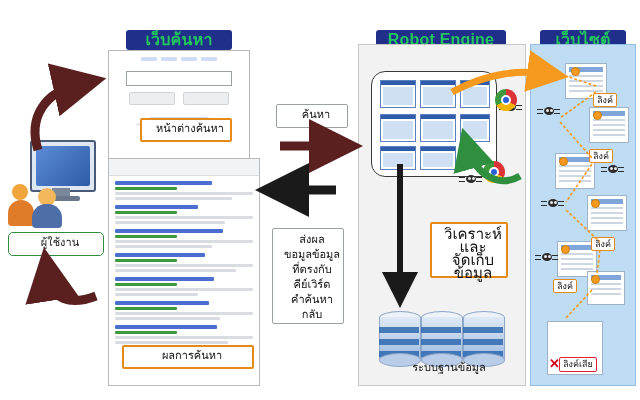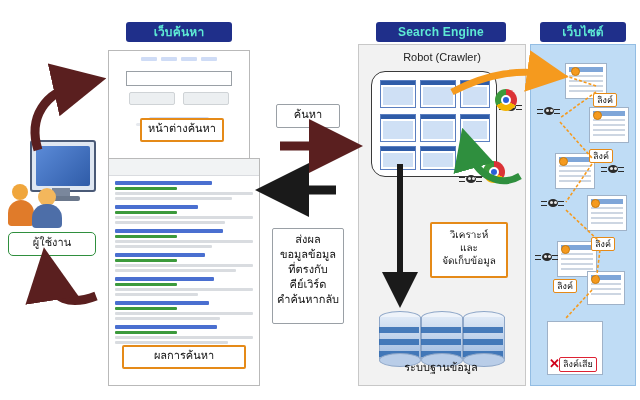--- a/index.html
+++ b/index.html
@@ -7,29 +7,30 @@
     width:640px;height:400px;
     background:#ffffff;
     font-family:"Liberation Sans", sans-serif;
     overflow:hidden;
   }
   #stage{position:relative;width:640px;height:400px;}
 
   
   .abs{position:absolute;}
   .lbl-blue{
-    background:#1f2f8a;color:#5eead4;font-weight:bold;
+    background:#1f2f8a;color:#22c55e;font-weight:bold;
     text-align:center;border-radius:3px;
-    font-size:12px;line-height:20px;height:20px;
+    font-size:16px;line-height:20px;height:20px;
     letter-spacing:.2px;
+    margin-top:8px;
   }
   .panel{
     border:1px solid #b9b9b9;background:#ffffff;
   }
-  .thai{font-family:"DejaVu Sans", sans-serif;}
+  .thai{font-family:"DejaVu Sans", sans-serif;padding-left:8px;}
 
   
   #user-group{left:8px;top:140px;width:86px;height:130px;}
   .monitor-body{
     position:absolute;left:22px;top:0;width:62px;height:48px;
     background:#dfe7f2;border:2px solid #4a5a77;border-radius:3px;
   }
   .monitor-screen{
     position:absolute;left:4px;top:4px;right:4px;bottom:4px;
     background:#3c6fc4;border-radius:2px;
@@ -111,21 +112,21 @@
   .bug .leg{position:absolute;width:6px;height:1px;background:#2b2b2b;}
   .bug .eye{position:absolute;width:3px;height:3px;border-radius:50%;background:#e8e8e8;top:4px;}
 
   .chrome{position:absolute;width:22px;height:22px;border-radius:50%;overflow:hidden;}
   .chrome .q1{position:absolute;inset:0;background:conic-gradient(#db3236 0deg 120deg,#f4b400 120deg 240deg,#3c9a3c 240deg 360deg);}
   .chrome .c{position:absolute;left:6px;top:6px;width:10px;height:10px;border-radius:50%;background:#2b5fd9;border:2px solid #fff;box-sizing:border-box;}
 
   .analysis-box{
     position:absolute;left:430px;top:222px;width:78px;height:56px;
     border:2px solid #e58a18;background:#ffffff;border-radius:2px;
-    font-size:10px;text-align:center;color:#111;line-height:13px;padding-top:4px;box-sizing:border-box;
+    font-size:15px;text-align:center;color:#111;line-height:13px;padding-top:4px;box-sizing:border-box;
   }
 
   .db{position:absolute;width:40px;height:54px;}
   .db .top{position:absolute;left:0;top:0;width:40px;height:12px;border-radius:50%/50%;background:#eef3fa;border:1px solid #8fa7c8;}
   .db .mid{position:absolute;left:0;top:6px;width:40px;height:42px;background:linear-gradient(#dfe9f6,#9fbbe0);border-left:1px solid #8fa7c8;border-right:1px solid #8fa7c8;}
   .db .stripe{position:absolute;left:0;width:40px;height:6px;background:#2f6ab0;opacity:.85;}
   .db .bot{position:absolute;left:0;top:42px;width:40px;height:12px;border-radius:50%/50%;background:#b9cde8;border:1px solid #8fa7c8;}
   .db-caption{position:absolute;left:358px;top:358px;width:166px;text-align:center;font-size:11px;color:#111;}
 
   
@@ -151,21 +152,21 @@
   .x-mark{position:absolute;left:18px;top:311px;color:#d0021b;font-weight:bold;font-size:13px;}
 
   svg.overlay{position:absolute;left:0;top:0;width:640px;height:400px;pointer-events:none;}
 </style>
 </head>
 <body>
 
 <div id="stage">
 
   <div class="abs lbl-blue" id="col-search-label">เว็บค้นหา</div>
-  <div class="abs lbl-blue" id="col-engine-label">Search Engine</div>
+  <div class="abs lbl-blue" id="col-engine-label">Robot Engine</div>
   <div class="abs lbl-blue" id="col-site-label">เว็บไซต์</div>
 
   <div class="abs" id="user-group">
     <div class="monitor-body">
       <div class="monitor-screen"></div>
     </div>
     <div class="monitor-stand"></div>
     <div class="monitor-base"></div>
 
     <div class="person">
@@ -253,21 +254,20 @@
 
   <div class="mid-label thai" style="left:272px;top:228px;width:72px;height:96px;line-height:15px;padding-top:3px;box-sizing:border-box;">
     <div>ส่งผล</div>
     <div>ขอมูลข้อมูล</div>
     <div>ที่ตรงกับ</div>
     <div>คีย์เวิร์ด</div>
     <div>คำค้นหากลับ</div>
   </div>
 
   <div class="abs" id="engine-panel">
-    <div class="robot-title">Robot (Crawler)</div>
 
     <div id="crawler-box">
 
       <div class="mini-win" style="left:8px;top:8px;width:34px;height:26px;">
           <div class="bar"></div>
           <div class="body"></div>
         </div>
       <div class="mini-win" style="left:48px;top:8px;width:34px;height:26px;">
           <div class="bar"></div>
           <div class="body"></div>

